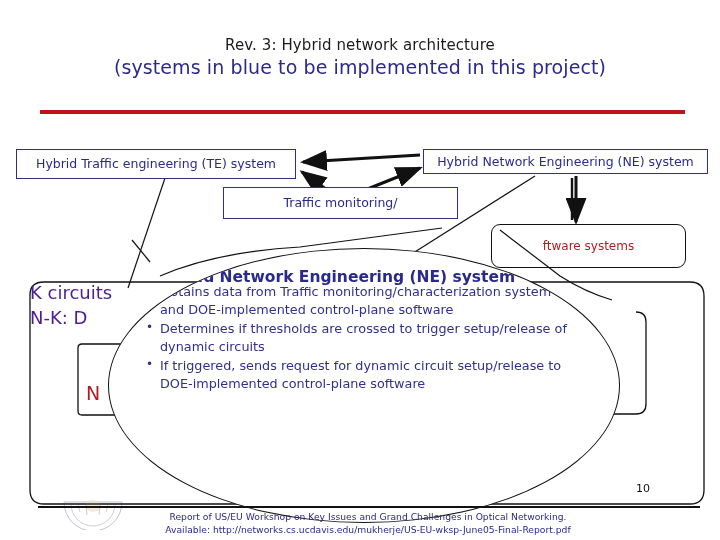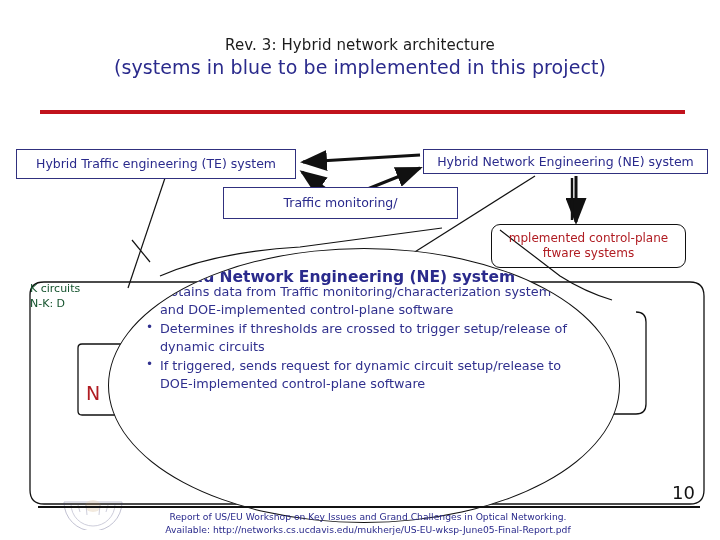--- a/index.html
+++ b/index.html
@@ -96,22 +96,22 @@
     align-items: center;
     justify-content: center;
     line-height: 1.25;
   }
 
   
   #label-circuits {
     position: absolute;
     left: 30px; top: 281px;
     width: 120px;
-    color: #14532d;
-    font-size: 11px;
+    color: #4c1d95;
+    font-size: 18px;
     line-height: 1.38;
     text-align: left;
     white-space: nowrap;
   }
 
   
   #label-n-red {
     position: absolute;
     left: 86px; top: 382px;
     color: #b01c22;
@@ -195,23 +195,23 @@
     content: "\2022";
     position: absolute;
     left: 0; top: -1px;
     font-size: 12px;
     color: #30308e;
   }
 
   
   #page-number {
     position: absolute;
-    left: 672px; top: 482px;
+    left: 636px; top: 482px;
     color: #111111;
-    font-size: 18px;
+    font-size: 11px;
   }
 
   
   #footer-rule {
     position: absolute;
     left: 38px; top: 506px;
     width: 662px; height: 1.6px;
     background: #111111;
   }
   #footer-text {
@@ -288,21 +288,20 @@
 
 <div class="node-box" id="box-ne">
   <span>Hybrid Network Engineering  (NE) system</span>
 </div>
 
 <div class="node-box" id="box-traffic">
   <span>Traffic monitoring/</span>
 </div>
 
 <div id="box-doe">
-  <span>mplemented control-plane</span>
   <span>ftware systems</span>
 </div>
 
 <div id="label-circuits">
   <div>K circuits</div>
   <div>N-K: D</div>
 </div>
 
 <div id="label-n-red">N</div>
 

